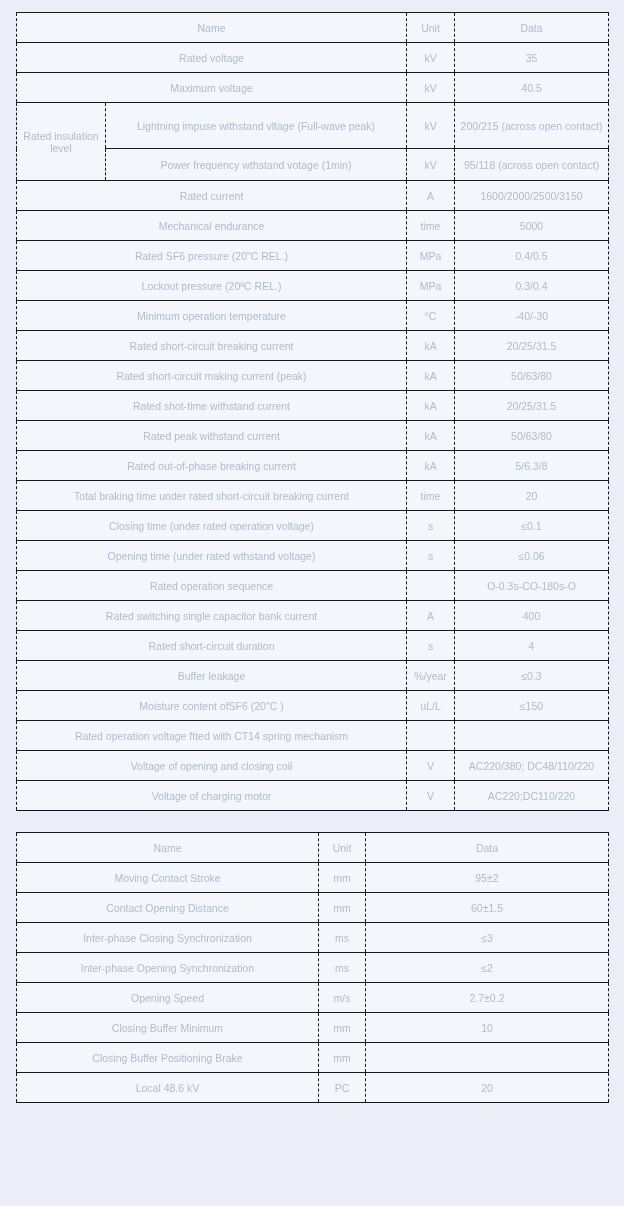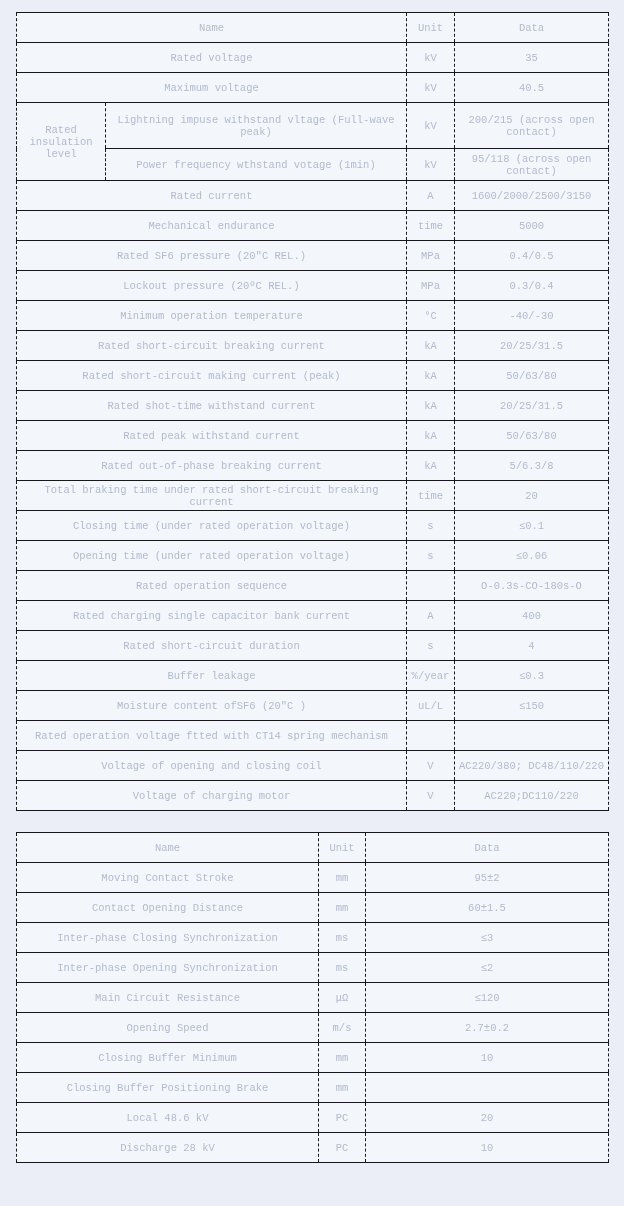--- a/index.html
+++ b/index.html
@@ -1,20 +1,20 @@
 <!DOCTYPE html>
 <html><head>
 <meta charset="utf-8">
 <style>
   html, body { margin: 0; padding: 0; }
   .page {
     width: 624px; height: 1206px;
     background: #ebeef6;
     position: relative;
-    font-family: Liberation Mono, monospace;
+    font-family: Liberation Sans, sans-serif;
   }
   table.spec-table {
     position: absolute;
     left: 16px;
     width: 592px;
     border-collapse: collapse;
     table-layout: fixed;
     background: #f3f6fb;
   }
   #table1 { top: 12px; }
@@ -131,31 +131,31 @@
           <td colspan="2">Total braking time under rated short-circuit breaking current</td>
           <td>time</td>
           <td>20</td>
         </tr>
         <tr>
           <td colspan="2">Closing time (under rated operation voltage)</td>
           <td>s</td>
           <td>≤0.1</td>
         </tr>
         <tr>
-          <td colspan="2">Opening time (under rated operation voltage)</td>
+          <td colspan="2">Opening time (under rated wthstand voltage)</td>
           <td>s</td>
           <td>≤0.06</td>
         </tr>
         <tr>
           <td colspan="2">Rated operation sequence</td>
           <td></td>
           <td>O-0.3s-CO-180s-O</td>
         </tr>
         <tr>
-          <td colspan="2">Rated charging single capacitor bank current</td>
+          <td colspan="2">Rated switching single capacitor bank current</td>
           <td>A</td>
           <td>400</td>
         </tr>
         <tr>
           <td colspan="2">Rated short-circuit duration</td>
           <td>s</td>
           <td>4</td>
         </tr>
         <tr>
           <td colspan="2">Buffer leakage</td>
@@ -213,45 +213,35 @@
           <td>Inter-phase Closing Synchronization</td>
           <td>ms</td>
           <td>≤3</td>
         </tr>
         <tr>
           <td>Inter-phase Opening Synchronization</td>
           <td>ms</td>
           <td>≤2</td>
         </tr>
         <tr>
-          <td>Main Circuit Resistance</td>
-          <td>μΩ</td>
-          <td>≤120</td>
-        </tr>
-        <tr>
           <td>Opening Speed</td>
           <td>m/s</td>
           <td>2.7±0.2</td>
         </tr>
         <tr>
           <td>Closing Buffer Minimum</td>
           <td>mm</td>
           <td>10</td>
         </tr>
         <tr>
           <td>Closing Buffer Positioning Brake</td>
           <td>mm</td>
           <td></td>
         </tr>
         <tr>
           <td>Local 48.6 kV</td>
           <td>PC</td>
           <td>20</td>
         </tr>
-        <tr>
-          <td>Discharge 28 kV</td>
-          <td>PC</td>
-          <td>10</td>
-        </tr>
       </tbody>
   </table>
 
 </div>
 
 </body></html>

